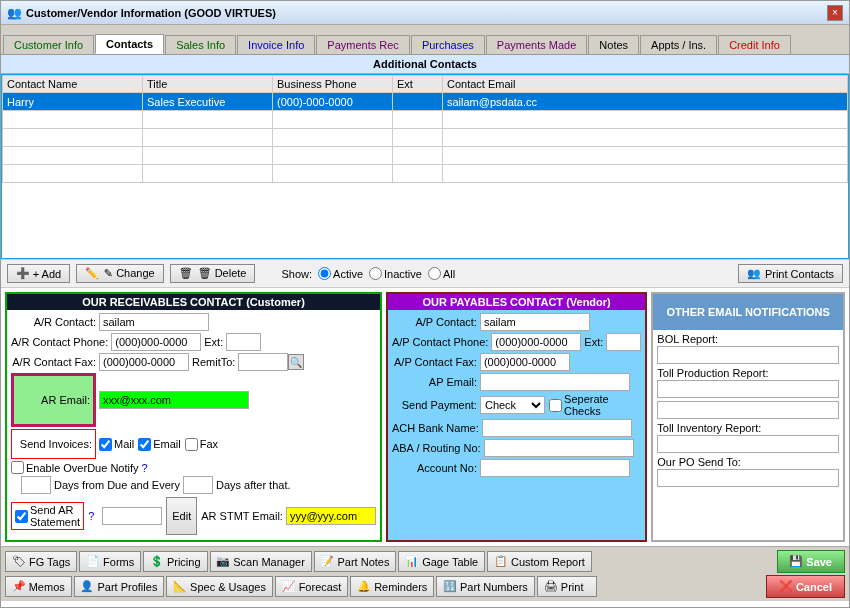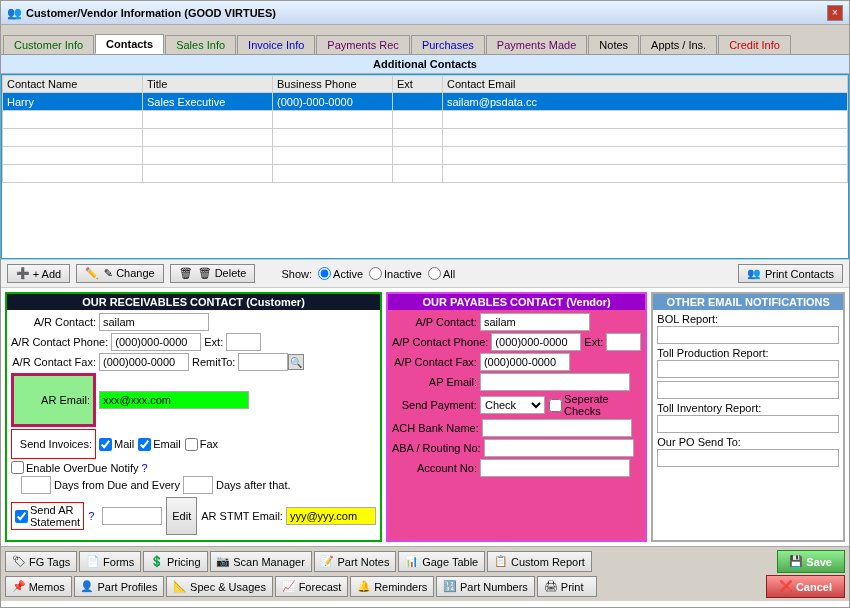--- a/index.html
+++ b/index.html
@@ -33,26 +33,26 @@
     .table-wrapper { height: 185px; overflow-y: auto; overflow-x: hidden; border: 1px solid #0ea5e9; margin: 0; }
     
     .toolbar-row { display: flex; align-items: center; padding: 4px 6px; gap: 6px; background: #f0f0f0; border-top: 1px solid #ccc; border-bottom: 1px solid #ccc; flex-shrink: 0; }
     .btn { padding: 2px 8px; border: 1px solid #888; background: linear-gradient(to bottom, #f5f5f5, #ddd); cursor: pointer; display: flex; align-items: center; gap: 3px; font-size: 11px; }
     .show-group { display: flex; align-items: center; gap: 6px; margin-left: 20px; }
     .print-btn { margin-left: auto; display: flex; align-items: center; gap: 4px; padding: 2px 8px; border: 1px solid #888; background: linear-gradient(to bottom, #f5f5f5, #ddd); cursor: pointer; font-size: 11px; }
     
     .three-panels { display: flex; gap: 0; padding: 4px; flex-shrink: 0; }
     
     .panel-ar { border: 2px solid #00aa00; background: white; flex: 1; margin-right: 4px; }
-    .panel-ap { border: 2px solid #d946ef; background: #ec4899; flex: 1; margin-right: 4px; }
+    .panel-ap { border: 2px solid #7f1d1d; background: #7dd3fc; flex: 1; margin-right: 4px; }
     .panel-other { border: 2px solid #aaa; background: white; width: 195px; }
     
     .panel-header-ar { background: #0f172a; color: white; text-align: center; font-weight: bold; padding: 2px 4px; font-size: 11px; }
     .panel-header-ap { background: #9900cc; color: white; text-align: center; font-weight: bold; padding: 2px 4px; font-size: 11px; }
-    .panel-header-other { background: #6699cc; color: white; text-align: center; font-weight: bold; padding: 2px 4px; font-size: 11px; }
+    .panel-header-other { background: #6699cc; color: white; text-align: center; font-weight: bold; padding: 12px 4px; font-size: 11px; }
     
     .panel-body { padding: 3px 4px; }
     
     .field-row { display: flex; align-items: center; margin-bottom: 2px; }
     .field-label { font-size: 11px; white-space: nowrap; margin-right: 3px; min-width: 85px; text-align: right; }
     .field-label-sm { font-size: 11px; white-space: nowrap; margin-right: 3px; }
     .field-input { border: 1px solid #aaa; padding: 1px 3px; font-size: 11px; height: 18px; background: white; }
     .field-input.green-bg { background: #00ff00; }
     .field-input.yellow-bg { background: #ffff00; }
     

